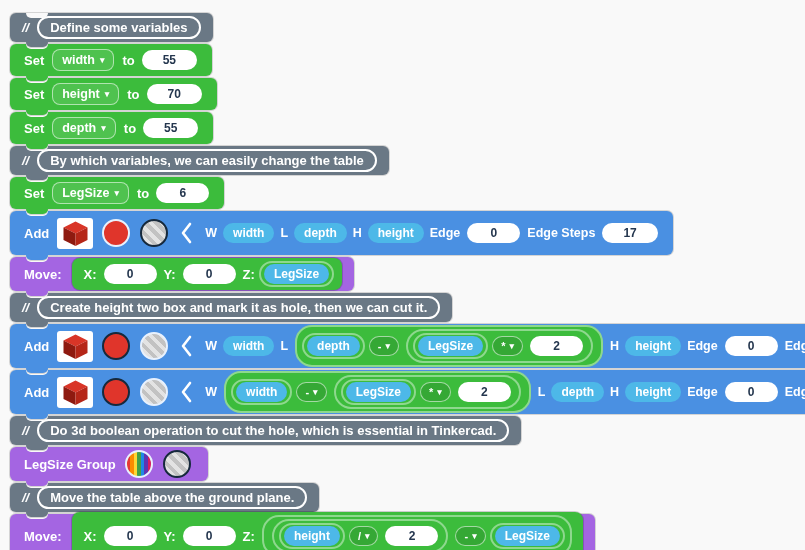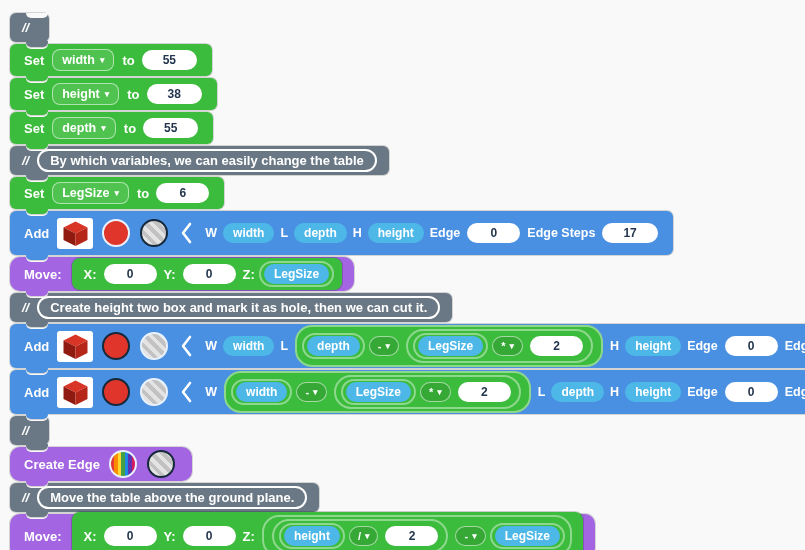--- a/index.html
+++ b/index.html
@@ -23,21 +23,21 @@
   }
   
   .block::after{
     content:"";position:absolute;bottom:-5px;left:16px;width:22px;height:6px;
     background:inherit;border-radius:0 0 5px 5px;z-index:3;
     box-shadow:0 1px 0 0 rgba(0,0,0,0.15);
   }
   .gray{background:#6A7885;height:29px;}
   .green-block{background:#3CBC3C;height:32px;}
   .blue-block{background:#4A90E2;height:44px;}
-  .purple-block{background:#A465E2;border-radius:10px;}
+  .purple-block{background:#A465E2;}
   .h-move{height:34px;}
   .h-move2{height:44px;}
   .h-cg{height:34px;}
 
   .slashes{font-style:italic;font-size:13px;margin:0 8px 0 2px;}
   .cpill{border:2px solid #fff;border-radius:15px;padding:2px 11px;font-size:13px;}
 
   .lbl{font-size:13px;margin:0 4px;}
   .lbl-sm{font-size:12.5px;margin:0 4px;}
   .dropdown{
@@ -82,40 +82,41 @@
   }
   .chev{margin:0 9px 0 7px;display:inline-flex;flex:0 0 auto;}
 </style>
 </head>
 <body>
 
 <div class="stack">
 
   <div class="block gray">
     <span class="slashes">//</span>
+    <span class="cpill">Define some variables</span>
   </div>
 
   <div class="block green-block">
     <span class="lbl">Set</span>
     <span class="dropdown">
       <span>width</span>
       <span class="caret">▾</span>
     </span>
     <span class="lbl">to</span>
     <span class="oval">55</span>
   </div>
 
   <div class="block green-block">
     <span class="lbl">Set</span>
     <span class="dropdown">
       <span>height</span>
       <span class="caret">▾</span>
     </span>
     <span class="lbl">to</span>
-    <span class="oval">38</span>
+    <span class="oval">70</span>
   </div>
 
   <div class="block green-block">
     <span class="lbl">Set</span>
     <span class="dropdown">
       <span>depth</span>
       <span class="caret">▾</span>
     </span>
     <span class="lbl">to</span>
     <span class="oval">55</span>
@@ -270,24 +271,25 @@
     <span class="lbl-sm">H</span>
     <span class="pill">height</span>
     <span class="lbl-sm">Edge</span>
     <span class="oval">0</span>
     <span class="lbl-sm">Edge Steps</span>
 
   </div>
 
   <div class="block gray">
     <span class="slashes">//</span>
+    <span class="cpill">Do 3d boolean operation to cut the hole, which is essential in Tinkercad.</span>
   </div>
 
   <div class="block purple-block h-cg">
-    <span class="lbl">Create Edge</span>
+    <span class="lbl">LegSize Group</span>
     <span class="circle rainbow ring-light"></span>
     <span class="circle hatch ring-dark"></span>
   </div>
 
   <div class="block gray">
     <span class="slashes">//</span>
     <span class="cpill">Move the table above the ground plane.</span>
   </div>
 
   <div class="block purple-block h-move2">

